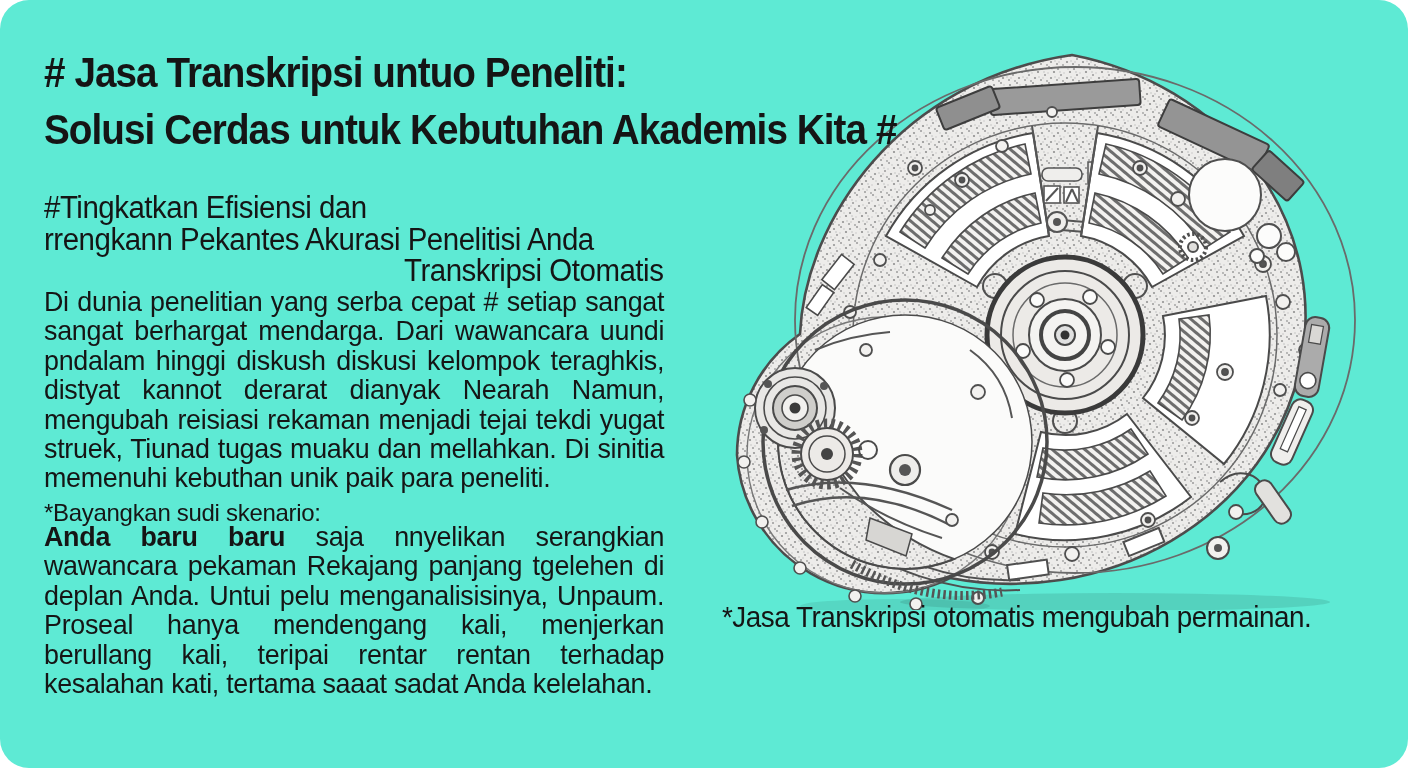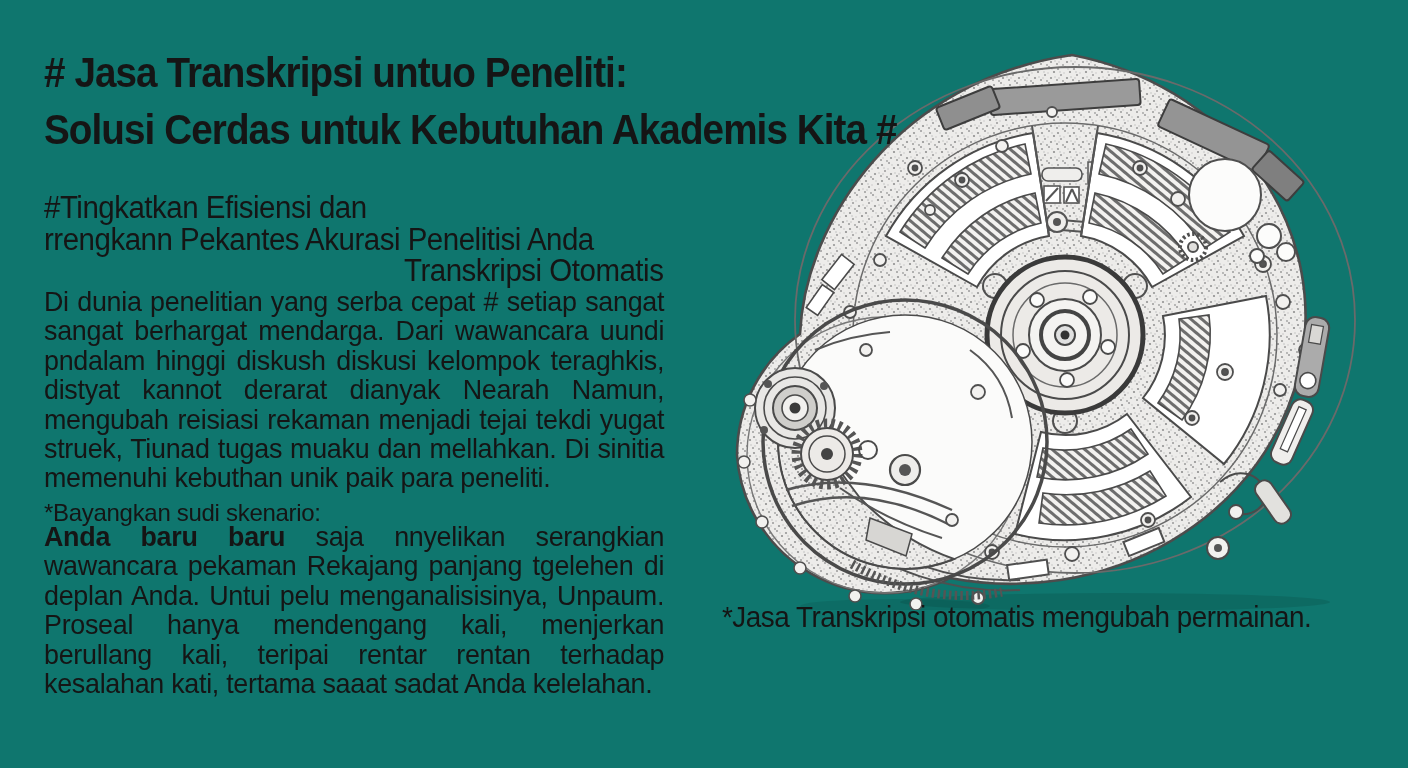--- a/index.html
+++ b/index.html
@@ -1,17 +1,17 @@
 <!DOCTYPE html>
 <html><head>
 <meta charset="utf-8">
 <style>
   html,body{margin:0;padding:0;background:#ffffff;}
-  .page{position:relative;width:1408px;height:768px;background:#0f766e;overflow:hidden;
-        font-family:"Liberation Sans","DejaVu Sans",sans-serif;color:#151515;}
+  .page{position:relative;width:1408px;height:768px;background:#5eead4;overflow:hidden;
+        font-family:"Liberation Sans","DejaVu Sans",sans-serif;color:#151515;border-radius:29px;}
   .abs{position:absolute;}
   .heading{left:44px;top:44px;width:1000px;font-size:42px;font-weight:700;
            line-height:57px;letter-spacing:-1px;transform:scaleX(.92);transform-origin:0 0;z-index:3;}
   .subheading{left:44px;top:192px;width:652px;font-size:31px;font-weight:400;
               line-height:31.5px;letter-spacing:-0.5px;transform:scaleX(.95);transform-origin:0 0;z-index:3;}
   .subheading .r{display:block;text-align:right;}
   .body-text{left:44px;top:287px;width:646px;font-size:28px;line-height:29.4px;
              letter-spacing:-0.3px;text-align:justify;transform:scaleX(.96);transform-origin:0 0;z-index:3;}
   .scenario-label{left:44px;top:499px;width:646px;font-size:24px;letter-spacing:-0.3px;z-index:3;}
   .scenario-text{top:522px;}

